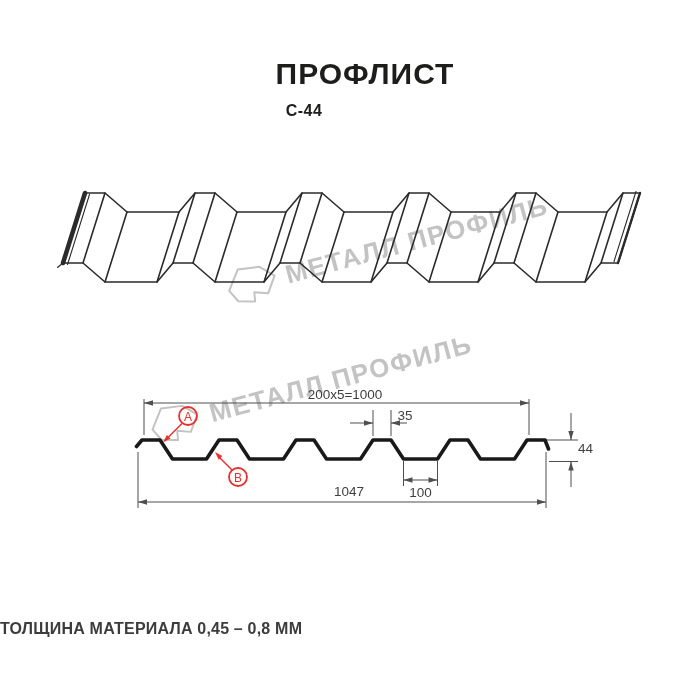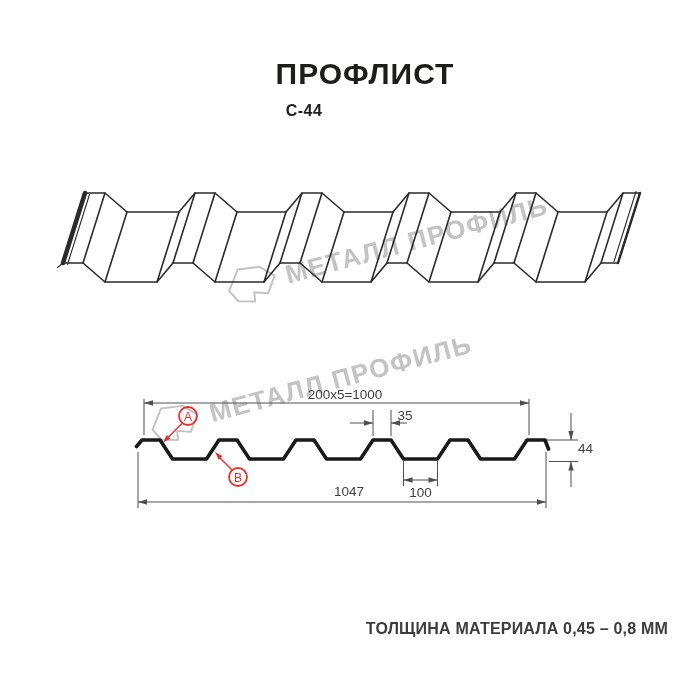--- a/index.html
+++ b/index.html
@@ -9,21 +9,21 @@
   }
   .title{
     position:absolute;top:57px;left:0;width:700px;text-align:center;
     font-size:30px;font-weight:bold;letter-spacing:1px;color:#1d1d1b;margin:0;padding-left:15px;
   }
   .subtitle{
     position:absolute;top:102px;left:0;width:608px;text-align:center;
     font-size:16px;font-weight:bold;letter-spacing:.5px;color:#1d1d1b;
   }
   .footer-note{
-    position:absolute;top:620px;left:0;width:668px;text-align:right;
+    position:absolute;top:620px;left:0;width:668px;text-align:left;
     font-size:16px;font-weight:700;letter-spacing:.2px;color:#3c3c3c;
   }
   .watermark{
     position:absolute;display:flex;align-items:center;gap:8px;
     color:#c3c3c3;font-size:26px;font-weight:bold;letter-spacing:1.5px;
     white-space:nowrap;transform-origin:0 50%;transform:rotate(-15deg);
     user-select:none;
   }
   .wm-1{left:226px;top:268px;height:46px;}
   .wm-2{left:148px;top:408px;height:44px;}

